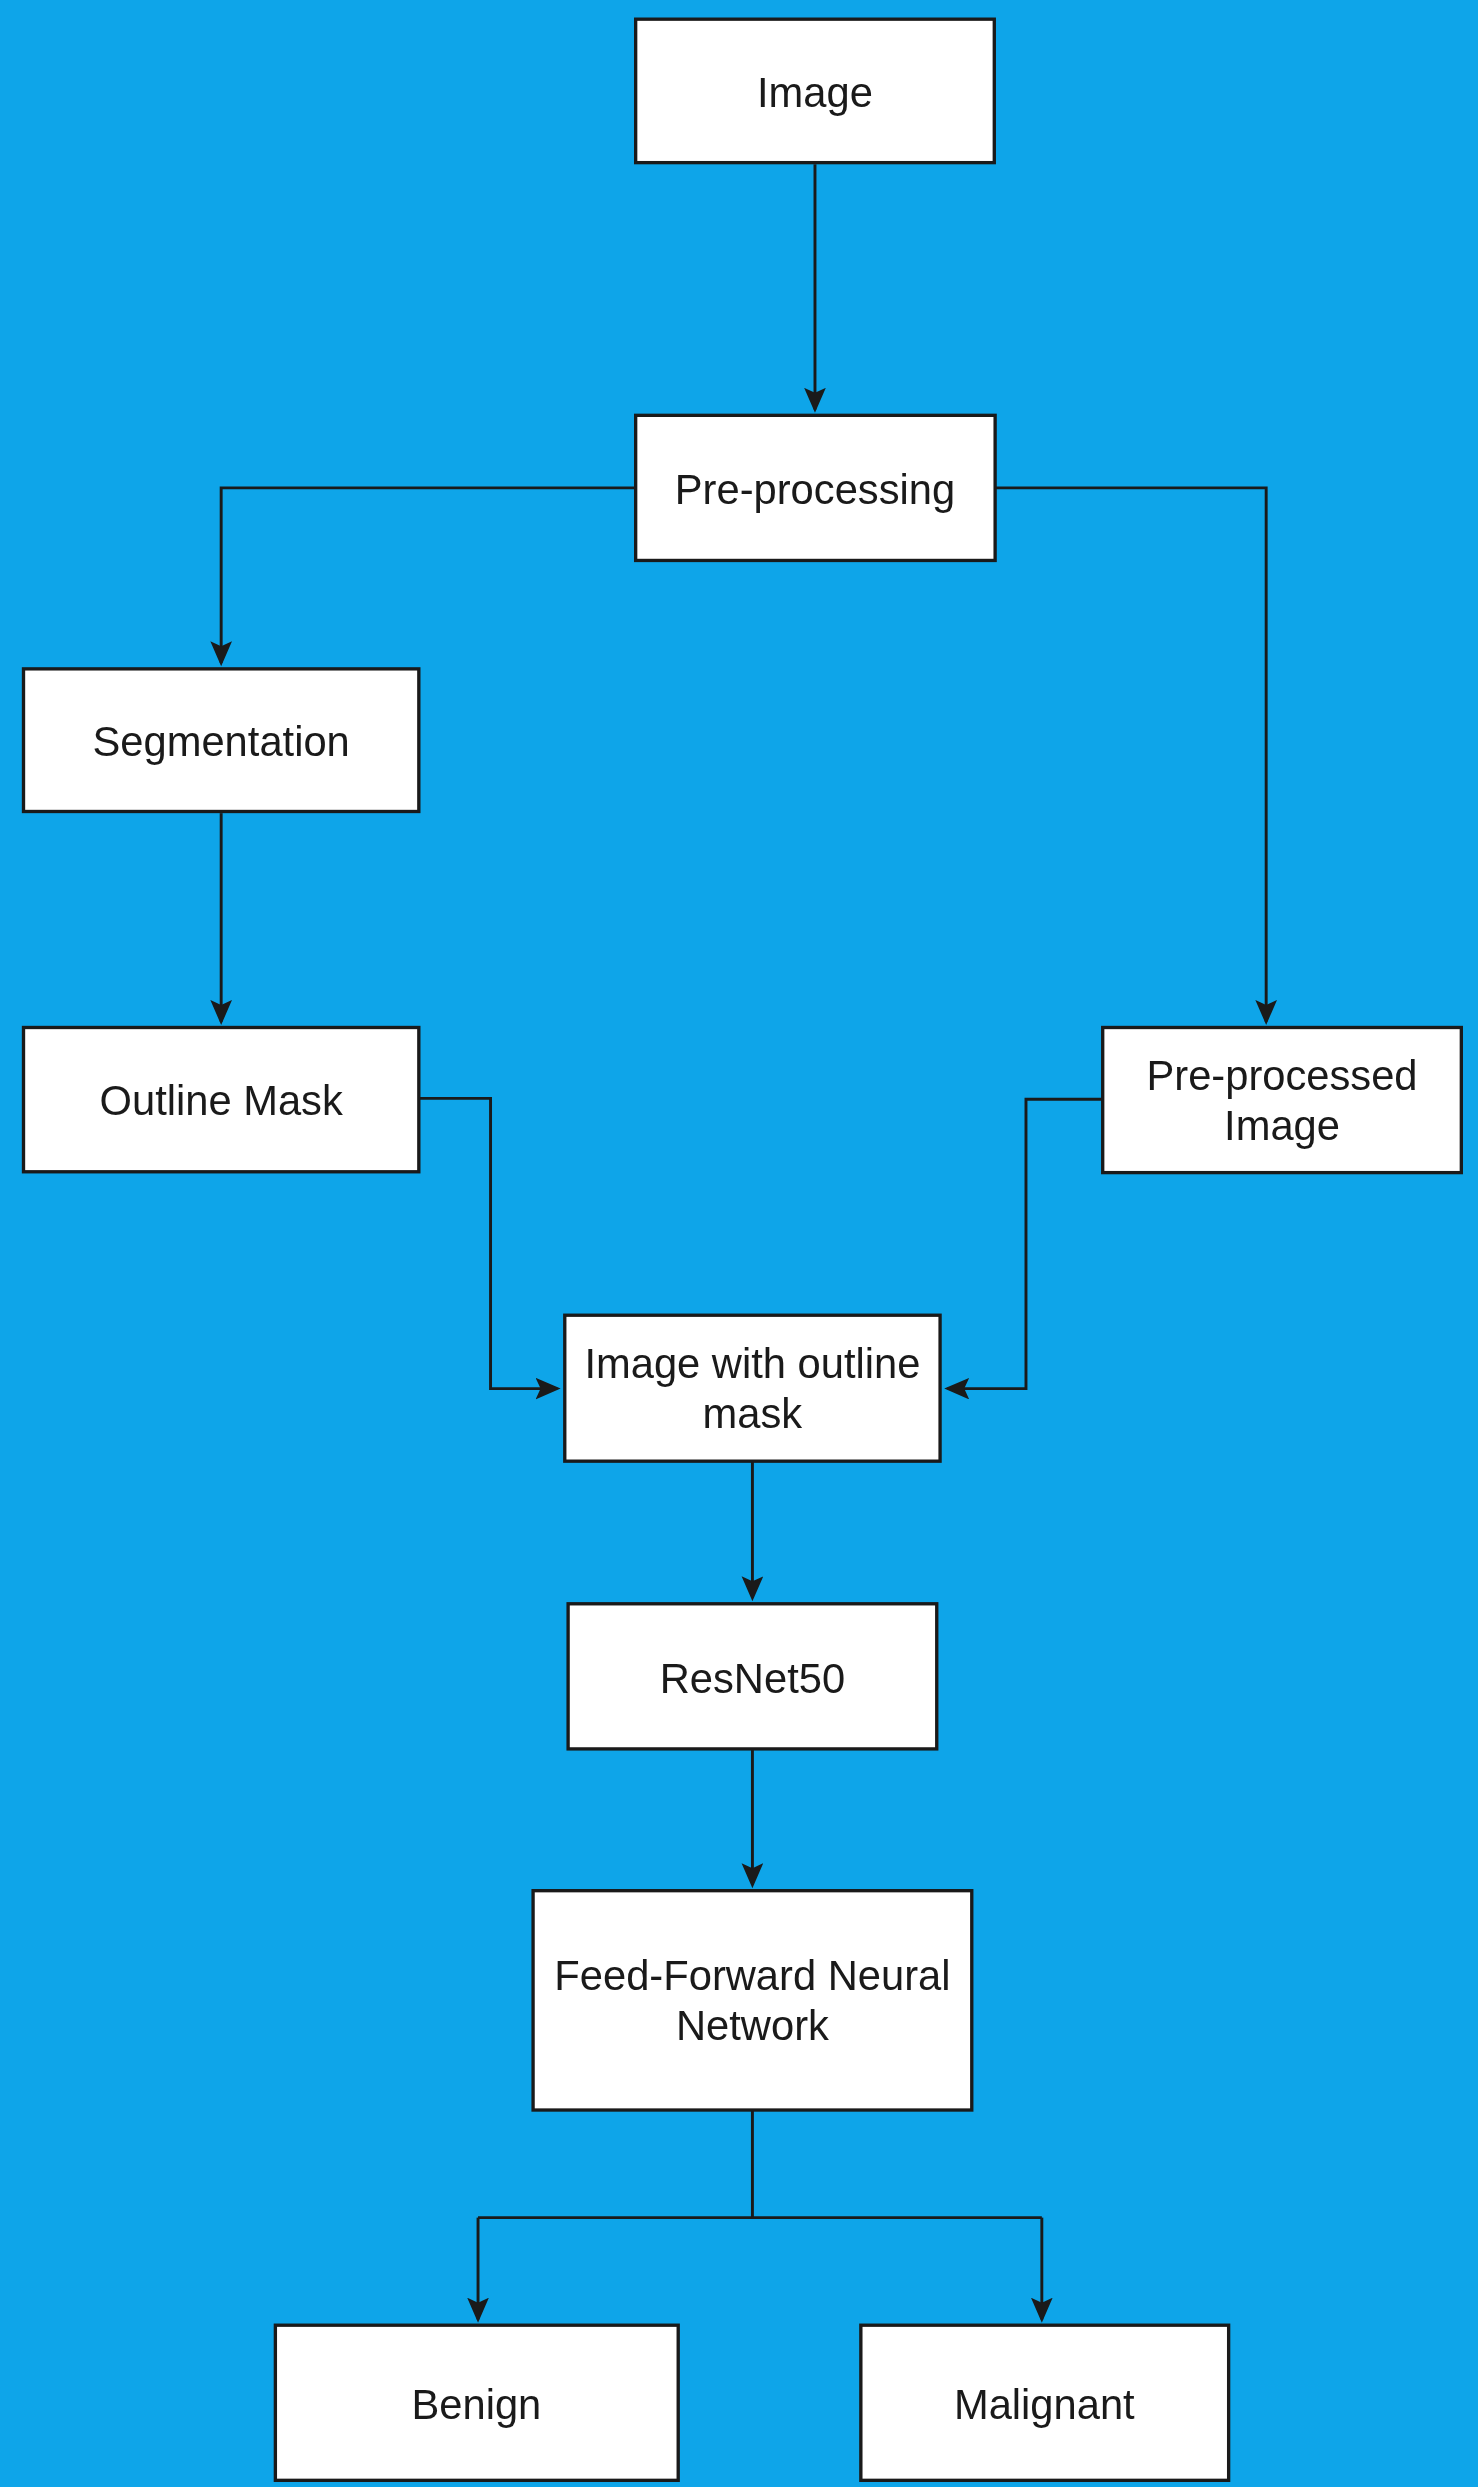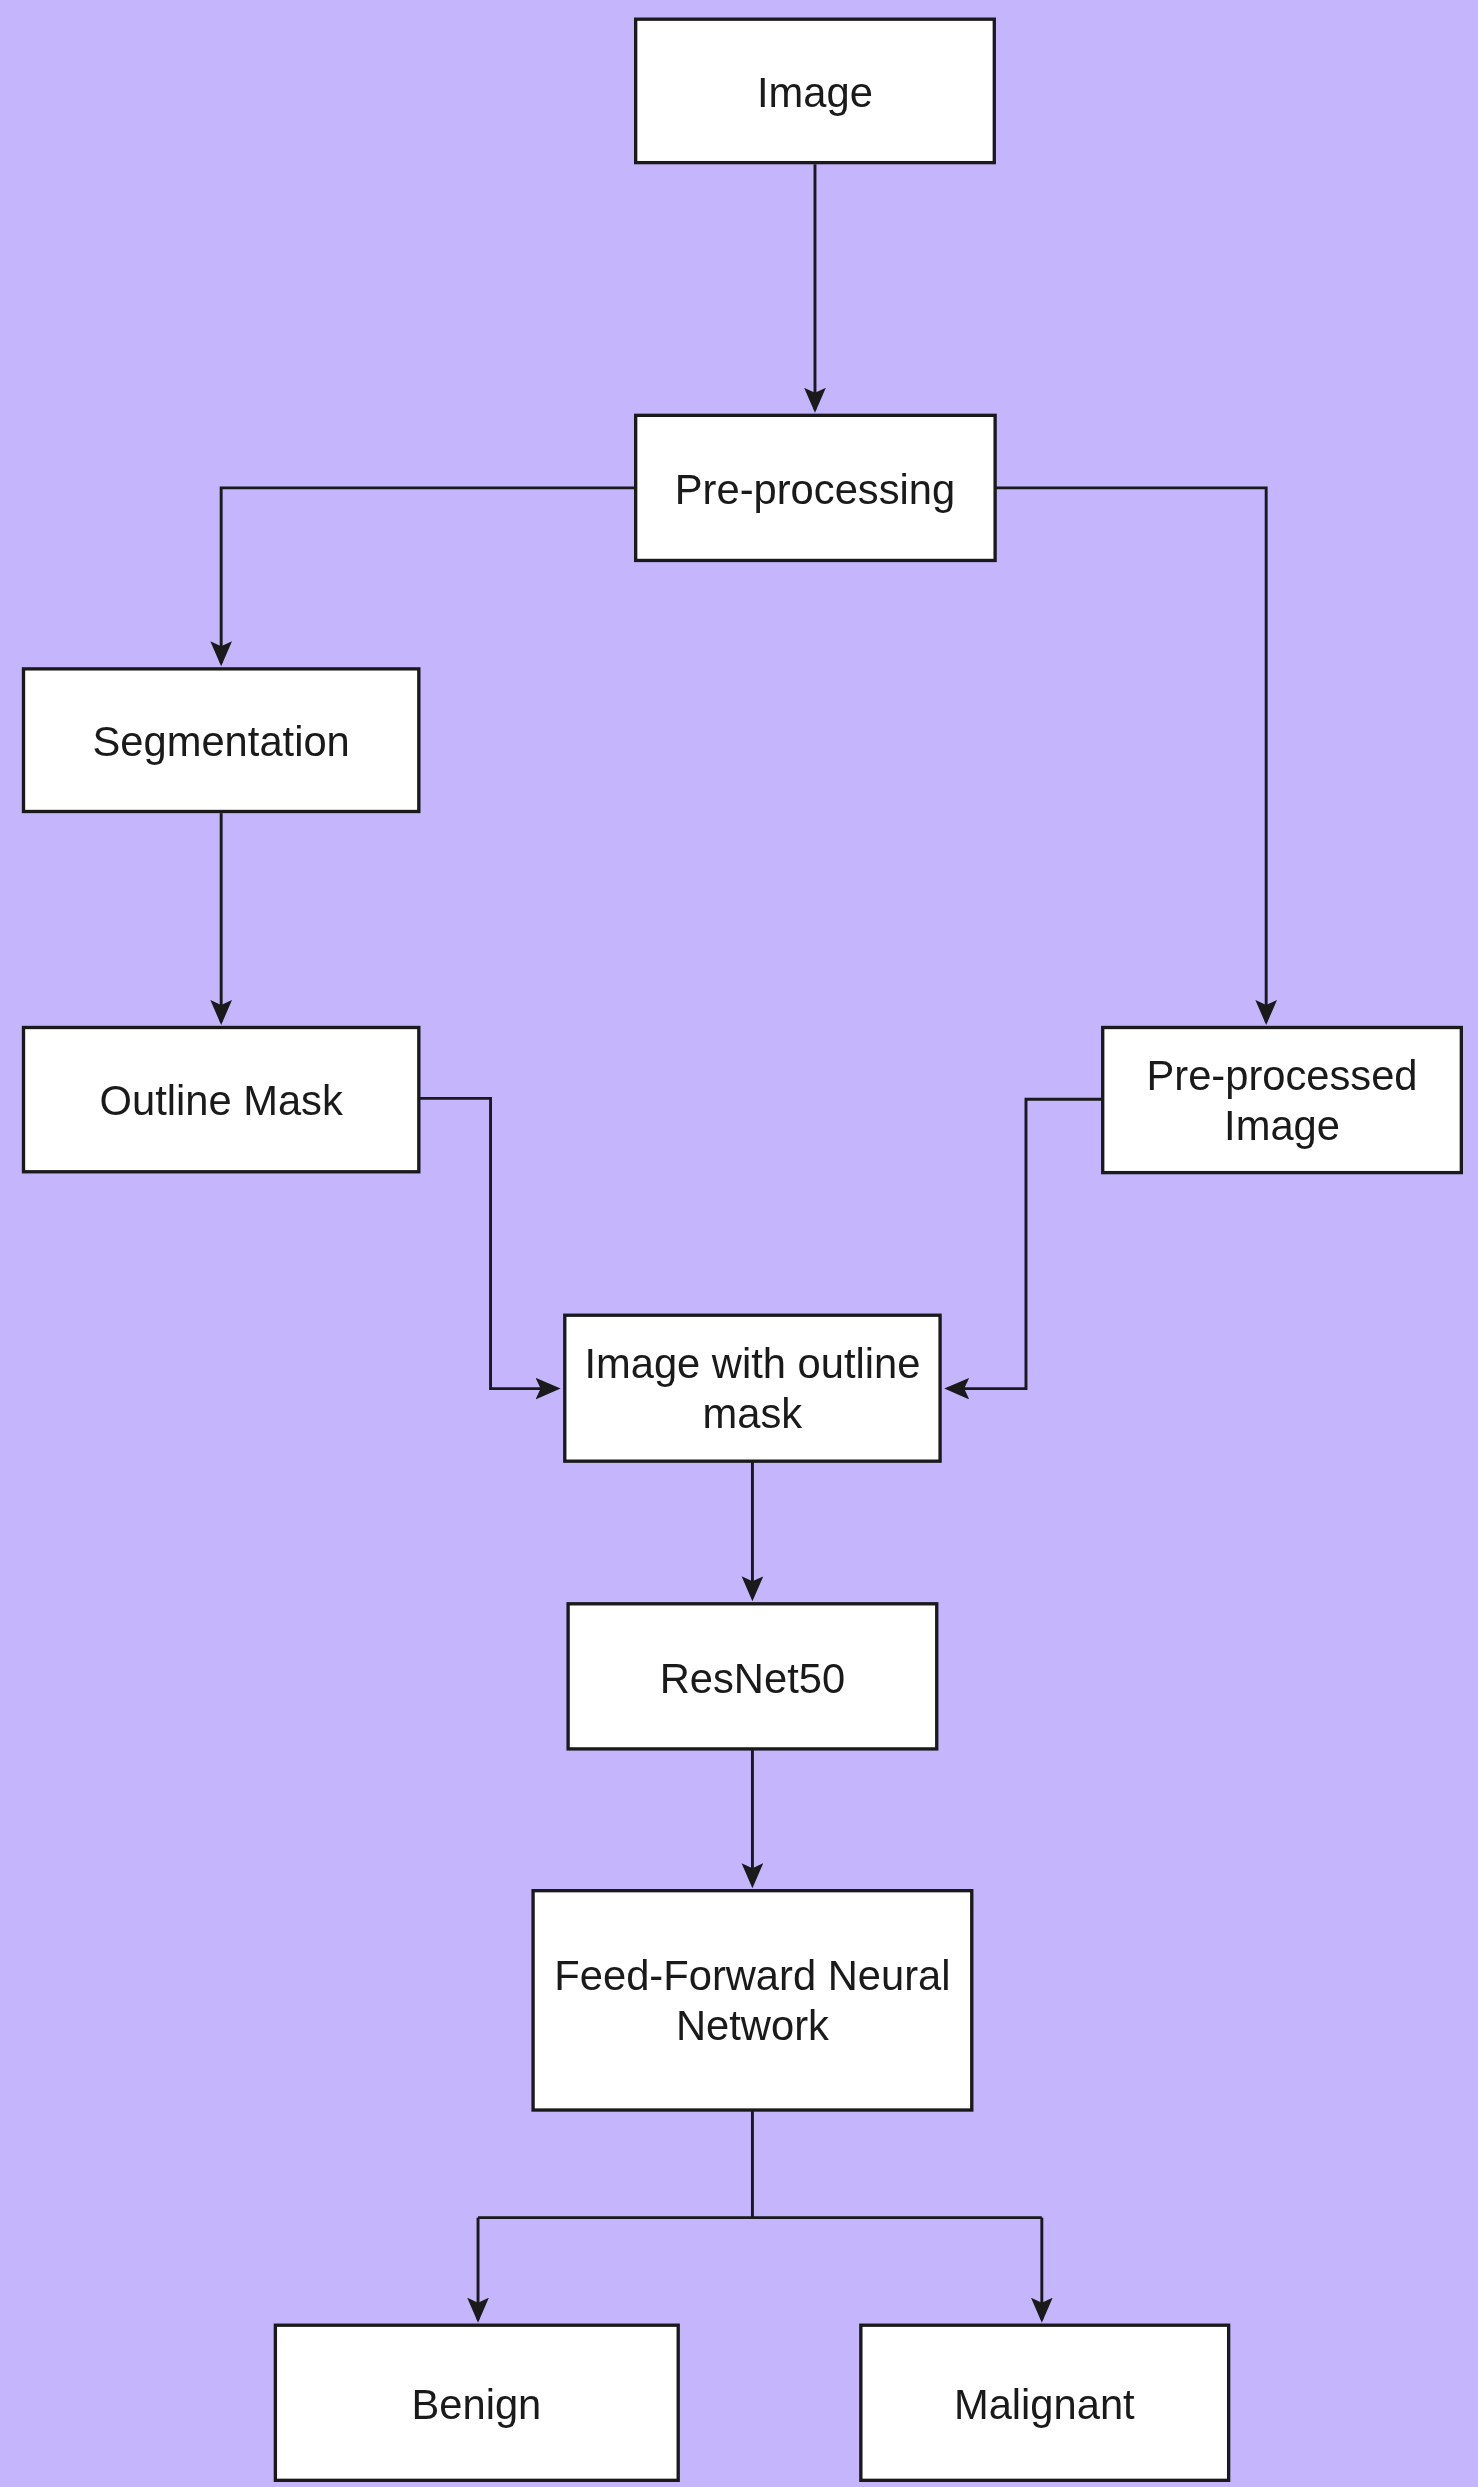--- a/index.html
+++ b/index.html
@@ -4,21 +4,21 @@
 <style>
   html, body {
     margin: 0;
     padding: 0;
     background: #ffffff;
   }
   .canvas {
     position: relative;
     width: 1479px;
     height: 2487px;
-    background: #c4b5fd;
+    background: #0ea5e9;
     overflow: hidden;
     font-family: "Liberation Sans", sans-serif;
   }
   svg { display: block; }
   .node rect {
     fill: #ffffff;
     stroke: #1a1a1a;
     stroke-width: 4;
   }
   .node text {

